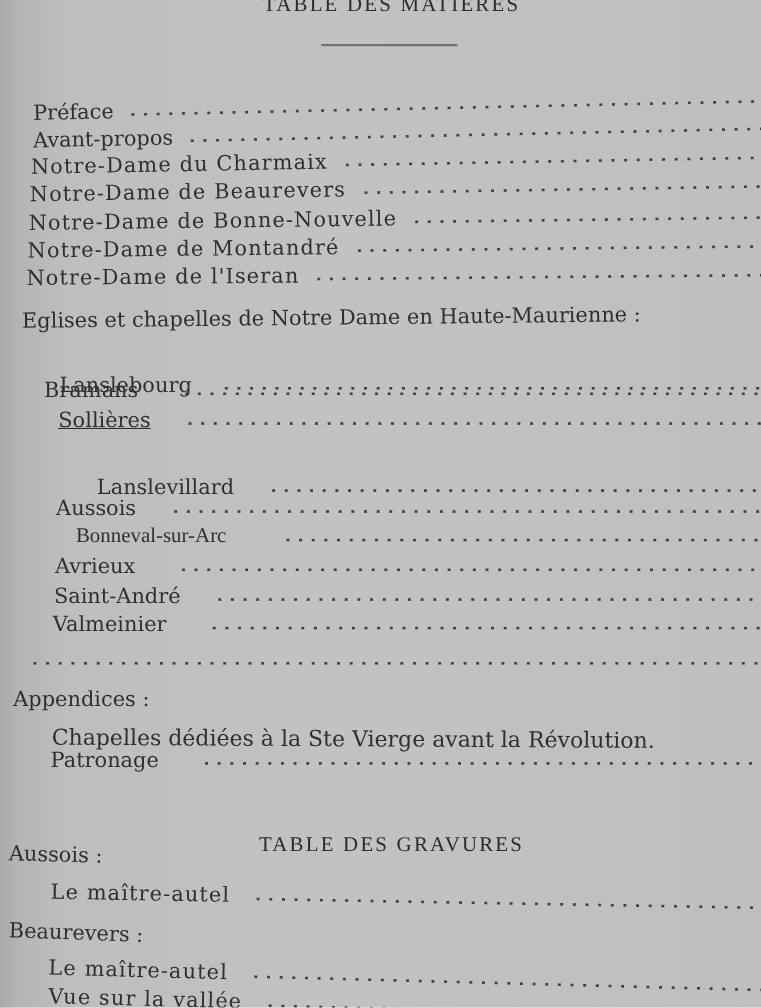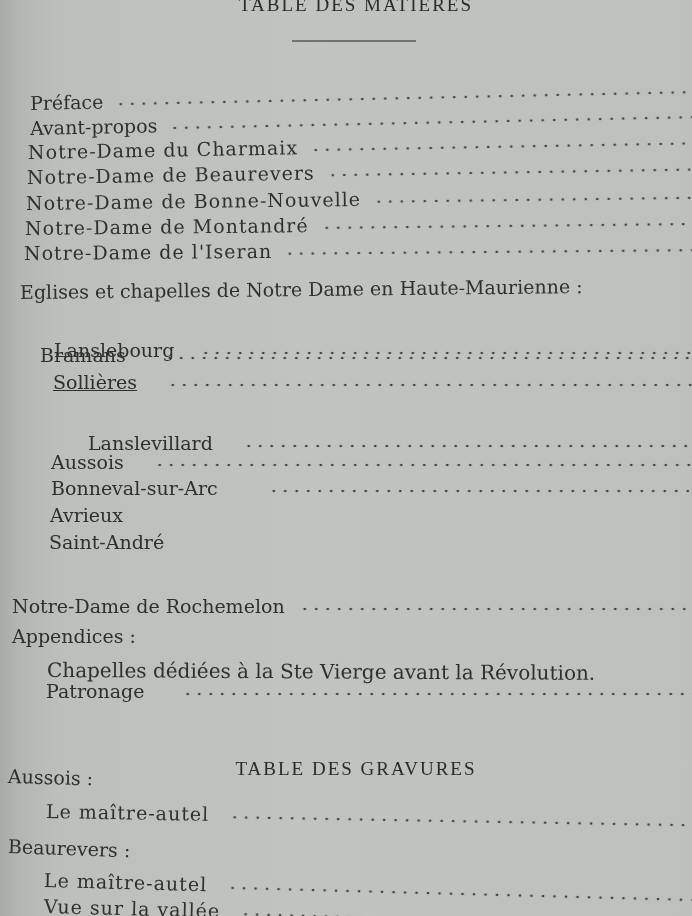--- a/index.html
+++ b/index.html
@@ -83,35 +83,38 @@
       <span class="leader" style="margin-left:30px"></span>
   </div>
   <div class="line" style="top:432px;left:52px;margin-left:36px;">
     <span class="label">Lanslevillard</span>
       <span class="leader" style="margin-left:30px"></span>
   </div>
   <div class="line" style="top:451px;left:51px;">
     <span class="label">Aussois</span>
       <span class="leader" style="margin-left:30px"></span>
   </div>
-  <div class="line" style="top:477px;left:51px;">
+  <div class="line" style="top:477px;left:69px;font-family:Liberation Serif, serif;">
     <span class="label">Bonneval-sur-Arc</span>
       <span class="leader" style="margin-left:50px"></span>
   </div>
-  <div class="line" style="top:504px;left:50px;flex-direction:column;">
+  <div class="line" style="top:504px;left:50px;">
     <span class="label">Avrieux</span>
       <span class="leader" style="margin-left:38px"></span>
   </div>
-  <div class="line" style="top:531px;left:49px;flex-direction:column;">
+  <div class="line" style="top:531px;left:49px;">
     <span class="label">Saint-André</span>
       <span class="leader" style="margin-left:30px"></span>
   </div>
+  <div class="line" style="top:557px;left:48px;">
+    <span class="label">Valmeinier</span>
+      <span class="leader" style="margin-left:38px"></span>
+  </div>
 
   <div class="line" style="top:595px;left:12px;">
-    <span class="label">Notre-Dame de Rochemelon</span>
       <span class="leader" style="margin-left:14px"></span>
   </div>
 
   <div class="sect" style="top:625px;left:12px;">Appendices :</div>
   <div class="sect" style="top:658px;left:47px;font-size:20px;transform:rotate(0.3deg);transform-origin:left;">Chapelles dédiées à la Ste Vierge avant la Révolution.</div>
   <div class="line" style="top:680px;left:46px;justify-content:center;">
     <span class="label">Patronage</span>
       <span class="leader" style="margin-left:38px"></span>
   </div>
 

